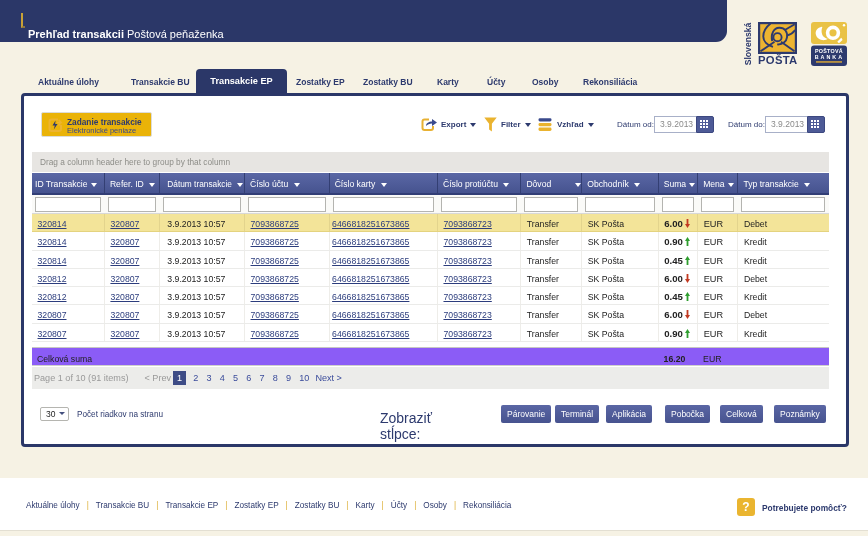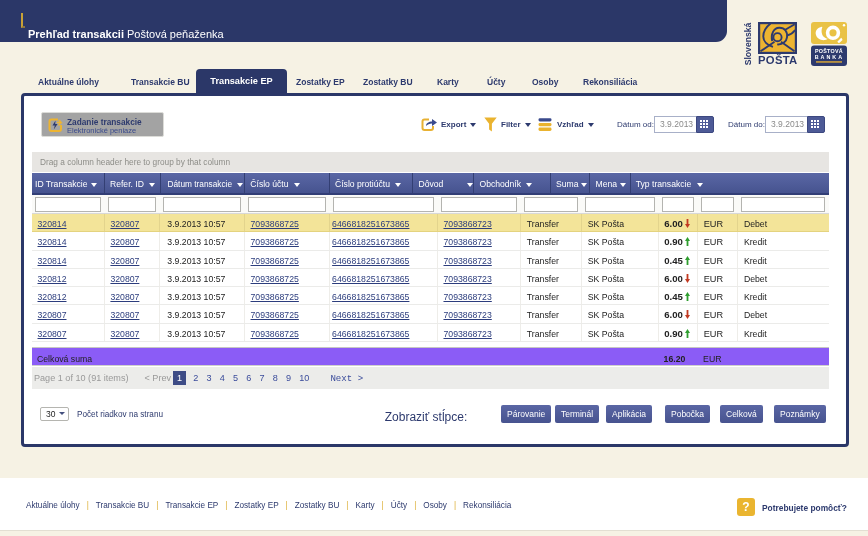--- a/index.html
+++ b/index.html
@@ -14,21 +14,21 @@
 
 #lg1txt { left:742px; top:21px; width:14px; height:46px; }
 #lg1txt span { position:absolute; transform:rotate(-90deg); transform-origin:center; color:#2d3a6e; font-size:8.6px; font-weight:bold; white-space:nowrap; width:46px; text-align:center; display:block; top:18px; left:-17px; }
 #posta { left:758px; top:54px; width:40px; color:#2d3a6e; font-size:11.3px; font-weight:bold; letter-spacing:0.3px; }
 
 .tab { top:77px; font-size:8.5px; font-weight:bold; color:#2d3a6e; white-space:nowrap; }
 #activetab { left:196px; top:69px; width:91px; height:26px; background:#2b3768; border-radius:4px 4px 0 0; color:#fff; font-size:9.2px; font-weight:bold; text-align:center; line-height:25px; }
 
 #panel { left:21px; top:93px; width:828px; height:354px; background:#fff; border:3px solid #2b3768; border-radius:4px; }
 
-#zad { left:41px; top:112px; width:123px; height:25px; background:#a3a3a3; border:1px solid #dcdcd8; border-radius:2px; }
+#zad { left:41px; top:112px; width:111px; height:25px; background:#eab308; border:1px solid #dcdcd8; border-radius:2px; }
 #zad .t1 { position:absolute; left:25px; top:4px; font-size:8.3px; font-weight:bold; color:#2d3a6e; }
 #zad .t2 { position:absolute; left:25px; top:13px; font-size:7.5px; color:#3a4a8c; }
 
 .tbtxt { top:120px; font-size:8px; font-weight:bold; color:#2d3a6e; }
 .caret { display:inline-block; width:0; height:0; border-left:3.5px solid transparent; border-right:3.5px solid transparent; border-top:4px solid #2d3a6e; margin-left:4px; vertical-align:middle; }
 .lbl { top:120px; font-size:8px; color:#2d3a6e; }
 .dinput { top:116px; width:42px; height:17px; background:#fff; border:1px solid #a8b0c8; border-right:none; font-size:8.5px; color:#8a8a8a; line-height:15px; padding-left:5px; }
 .dbtn { top:116px; width:18px; height:17px; background:#4d5a96; border:1px solid #3c4880; border-radius:0 2px 2px 0; }
 
 #groupbar { left:32px; top:152px; width:797px; height:20px; background:#e7e5e2; font-size:8.3px; color:#8d8d88; line-height:20px; padding-left:8px; }
@@ -52,21 +52,21 @@
 .w1{width:73px}.w2{width:55.5px}.w3{width:84.8px}.w4{width:84.7px}.w5{width:108.5px}.w6{width:83.5px}.w7{width:61px}.w8{width:76.5px}.w9{width:39.5px}.w10{width:40.3px}.w11{width:90.7px; border-right:none !important;}
 #totrow { left:32px; top:346.5px; width:797px; height:19.5px; background:#8b5cf6; border-top:1px solid #c6c6c3; border-bottom:1px solid #cfcfcc; display:flex; }
 #totrow .c { font-size:8.7px; line-height:23px; padding-left:5px; color:#222; }
 #pager { left:32px; top:367px; width:797px; height:22px; background:#ececea; font-size:9.1px; color:#999; display:flex; align-items:center; }
 #pager .pg { background:#3e4c86; color:#fff; width:13px; height:14px; text-align:center; line-height:14px; margin:0 3px; }
 #pager a { color:#3b4c9b; text-decoration:none; margin:0 4.1px; }
 
 #sel { left:40px; top:407px; width:29px; height:14px; background:#fff; border:1px solid #b5b5b0; border-radius:2px; font-size:8.5px; color:#222; line-height:12px; padding-left:5px; }
 #sel .sa { position:absolute; right:3px; top:4px; width:0; height:0; border-left:3px solid transparent; border-right:3px solid transparent; border-top:3.5px solid #44507e; }
 #pocet { left:77px; top:410px; font-size:8.2px; color:#2d3a6e; }
-#zobraz { left:380px; top:410px; width:92px; text-align:center; font-size:12px; color:#2d3a6e; }
+#zobraz { left:380px; top:410px; width:92px; text-align:left; font-size:14px; color:#2d3a6e; }
 .btn { top:405px; height:18px; background:linear-gradient(#5a66a4,#47538f); border-radius:2px; color:#fff; font-size:8.5px; text-align:center; line-height:18px; padding:0 6px; }
 
 #whiteband { left:0; top:478px; width:868px; height:52px; background:#fff; }
 #footline { left:0; top:530px; width:868px; height:1px; background:#e3dfd2; }
 #flinks { left:26px; top:501px; font-size:8.2px; color:#2d3a6e; }
 #flinks span.sep { color:#dcaf35; margin:0 7px; }
 #help { left:737px; top:498px; width:18px; height:18px; background:#eab530; border-radius:3px; color:#fff; font-weight:bold; font-size:12px; text-align:center; line-height:18px; }
 #helptxt { left:762px; top:503px; font-size:8.4px; font-weight:bold; color:#2d3a6e; }
 </style>
 </head>
@@ -176,20 +176,21 @@
       </g>
   </svg>
 </div>
 
 <div class="abs" id="groupbar">Drag a column header here to group by that column</div>
 <div class="abs" id="thead">
   <div class="c w1">ID Transakcie<span class="ar"></span></div>
   <div class="c w2">Refer. ID <span class="ar"></span></div>
   <div class="c w3">Dátum transakcie <span class="ar"></span></div>
   <div class="c w4">Číslo účtu <span class="ar"></span></div>
+  <div class="c w5">Číslo karty <span class="ar"></span></div>
   <div class="c w6">Číslo protiúčtu <span class="ar"></span></div>
   <div class="c w7">Dôvod<span class="ar" style="margin-left:24px;"></span></div>
   <div class="c w8">Obchodník <span class="ar"></span></div>
   <div class="c w9">Suma<span class="ar"></span></div>
   <div class="c w10">Mena<span class="ar"></span></div>
   <div class="c w11">Typ transakcie <span class="ar"></span></div>
 </div>
 <div class="abs" id="frow">
   <div class="c w1">
       <input style="">
@@ -345,21 +346,21 @@
   <span class="pg" style="margin-left:2px;">1</span>
   <a>2</a>
     <a>3</a>
     <a>4</a>
     <a>5</a>
     <a>6</a>
     <a>7</a>
     <a>8</a>
     <a>9</a>
     <a>10</a>
-  <a style="margin-left:17px;font-family:Liberation Mono, monospace;">Next &gt;</a>
+  <a style="margin-left:2px;">Next &gt;</a>
 </div>
 
 <div class="abs" id="sel">30<span class="sa"></span></div>
 <div class="abs" id="pocet">Počet riadkov na stranu</div>
 <div class="abs" id="zobraz">Zobraziť stĺpce:</div>
 <div class="abs btn" style="left:501px;">Párovanie</div>
 <div class="abs btn" style="left:555px;">Terminál</div>
 <div class="abs btn" style="left:606px;">Aplikácia</div>
 <div class="abs btn" style="left:665px;">Pobočka</div>
 <div class="abs btn" style="left:720px;">Celková</div>

